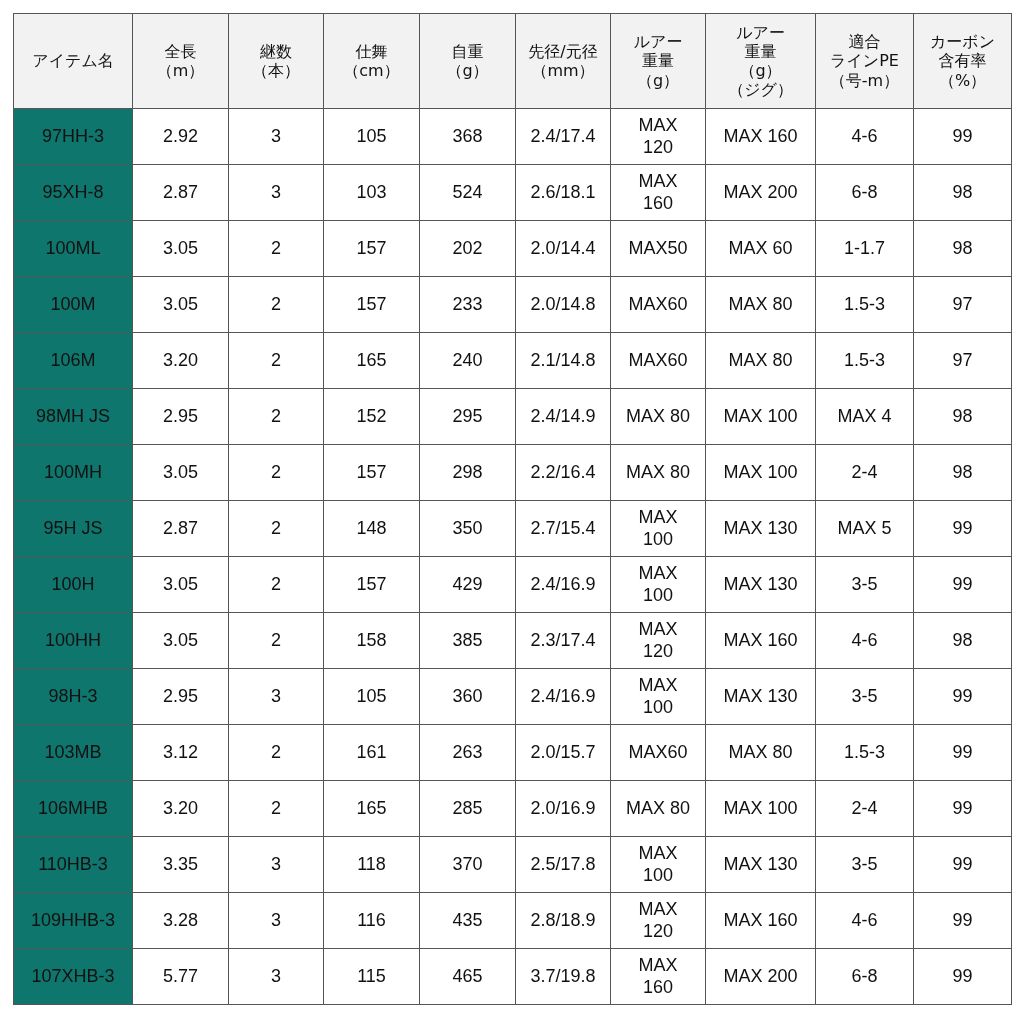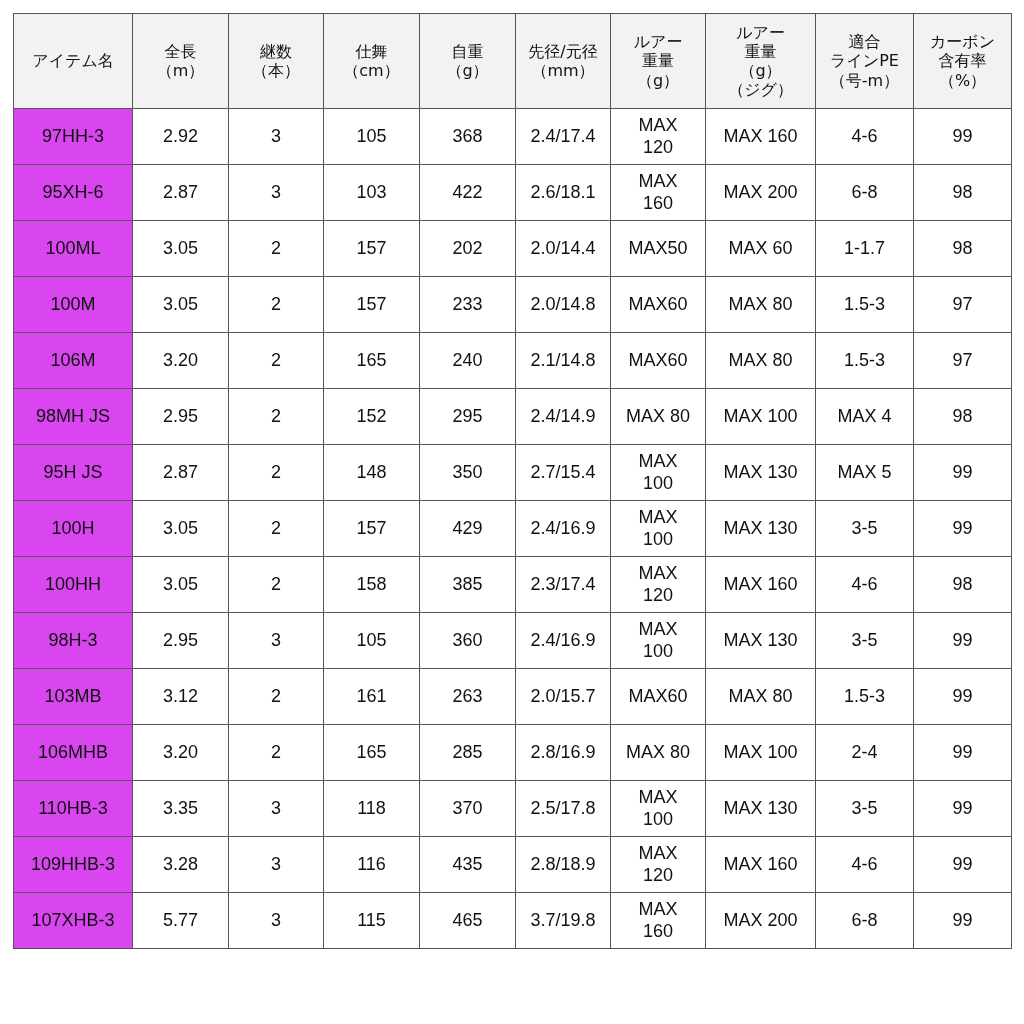--- a/index.html
+++ b/index.html
@@ -13,21 +13,21 @@
       border: 1.5px solid #555;
       text-align: center; vertical-align: middle;
       padding: 0; line-height: 1.2;
     }
     table.spec thead th {
       background: #f2f2f2; height: 94px;
       font-size: 16px; font-weight: normal;
       font-family: "DejaVu Sans", sans-serif;
     }
     table.spec tbody td { height: 55px; font-size: 18px; background: #fff; }
-    table.spec tbody td.name { background: #d946ef; }
+    table.spec tbody td.name { background: #0f766e; }
     .hl { display: block; }
   </style>
 </head>
 <body>
 
 <table class="spec">
   <colgroup>
     <col style="width:119px">
       <col style="width:96px">
       <col style="width:95px">
@@ -97,25 +97,25 @@
         <td>2.4/17.4</td>
         <td>
           <span class="hl">MAX</span>
           <span class="hl">120</span>
         </td>
         <td>MAX 160</td>
         <td>4-6</td>
         <td>99</td>
       </tr>
       <tr>
-        <td class="name">95XH-6</td>
+        <td class="name">95XH-8</td>
         <td>2.87</td>
         <td>3</td>
         <td>103</td>
-        <td>422</td>
+        <td>524</td>
         <td>2.6/18.1</td>
         <td>
           <span class="hl">MAX</span>
           <span class="hl">160</span>
         </td>
         <td>MAX 200</td>
         <td>6-8</td>
         <td>98</td>
       </tr>
       <tr>
@@ -168,20 +168,34 @@
         <td>295</td>
         <td>2.4/14.9</td>
         <td>
           <span class="hl">MAX 80</span>
         </td>
         <td>MAX 100</td>
         <td>MAX 4</td>
         <td>98</td>
       </tr>
       <tr>
+        <td class="name">100MH</td>
+        <td>3.05</td>
+        <td>2</td>
+        <td>157</td>
+        <td>298</td>
+        <td>2.2/16.4</td>
+        <td>
+          <span class="hl">MAX 80</span>
+        </td>
+        <td>MAX 100</td>
+        <td>2-4</td>
+        <td>98</td>
+      </tr>
+      <tr>
         <td class="name">95H JS</td>
         <td>2.87</td>
         <td>2</td>
         <td>148</td>
         <td>350</td>
         <td>2.7/15.4</td>
         <td>
           <span class="hl">MAX</span>
           <span class="hl">100</span>
         </td>
@@ -247,21 +261,21 @@
         <td>MAX 80</td>
         <td>1.5-3</td>
         <td>99</td>
       </tr>
       <tr>
         <td class="name">106MHB</td>
         <td>3.20</td>
         <td>2</td>
         <td>165</td>
         <td>285</td>
-        <td>2.8/16.9</td>
+        <td>2.0/16.9</td>
         <td>
           <span class="hl">MAX 80</span>
         </td>
         <td>MAX 100</td>
         <td>2-4</td>
         <td>99</td>
       </tr>
       <tr>
         <td class="name">110HB-3</td>
         <td>3.35</td>

